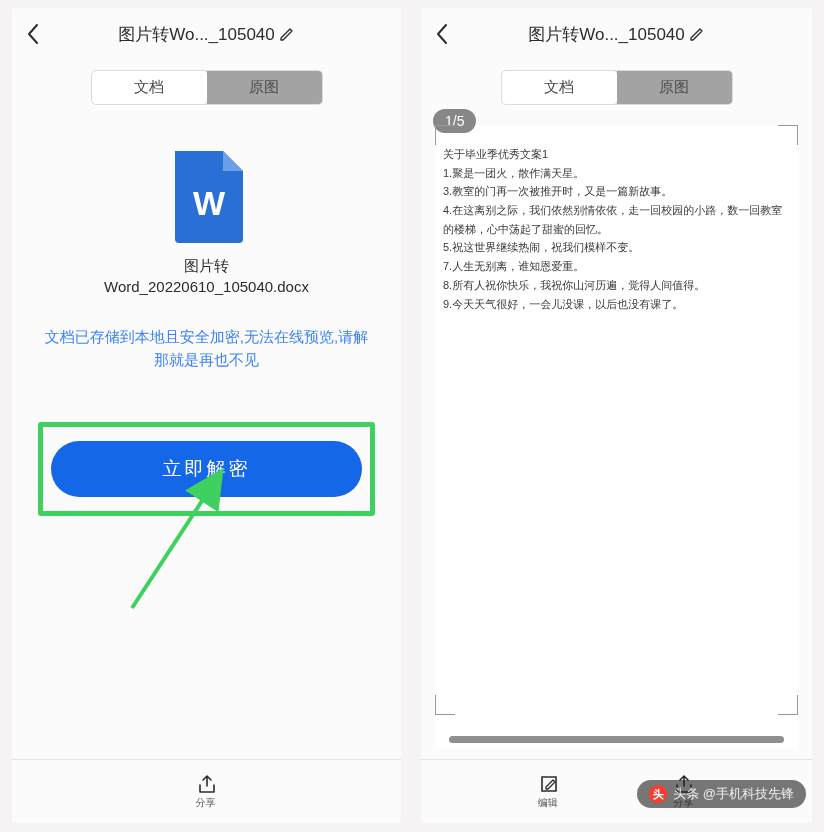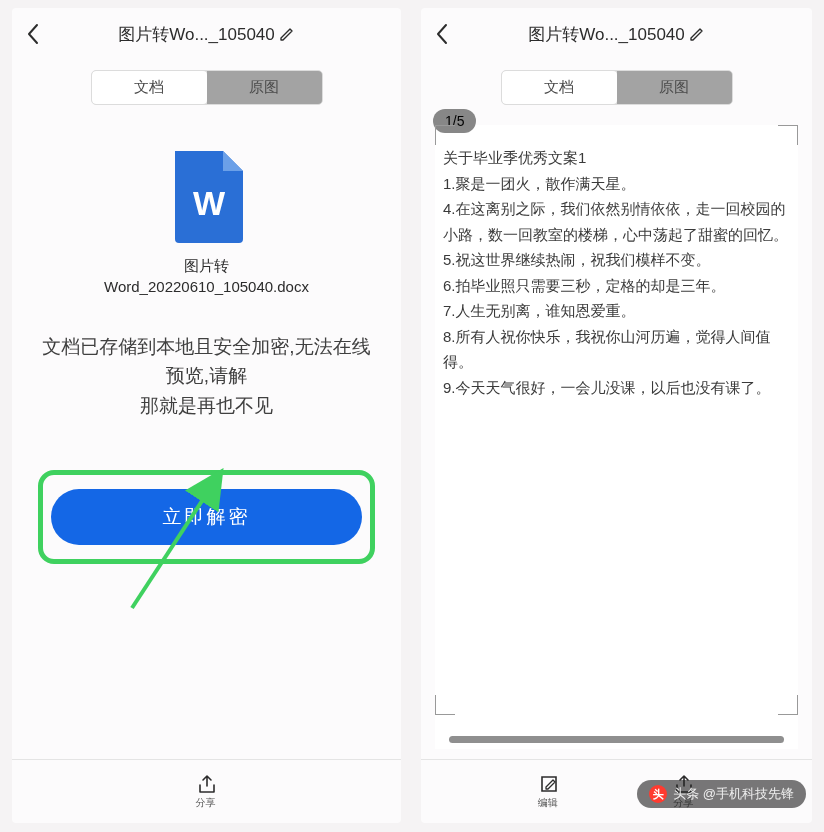--- a/index.html
+++ b/index.html
@@ -15,36 +15,36 @@
   .pencil svg { width: 16px; height: 16px; display: block; }
   .spacer18 { width: 18px; }
   .seg { display: flex; margin: 10px auto 4px; width: 232px; border: 1px solid #dcdcdc; border-radius: 5px; overflow: hidden; background: #dcdcdc; }
   .seg > div { flex: 1; text-align: center; padding: 7px 0; font-size: 15px; color: #4a4a4a; }
   .seg .active { background: #fff; border-radius: 4px; }
   .seg .inactive { background: #a3a3a3; }
   .body-left { flex: 1; padding: 40px 24px 0; text-align: center; }
   .word-icon { width: 80px; height: 92px; margin: 2px auto 12px; position: relative; }
   .word-icon svg { display: block; }
   .fname { font-size: 15px; color: #2c2c2c; line-height: 1.4; margin-top: 4px; }
-  .msg { font-size: 19px; color: #404040; margin-top: 35px; line-height: 1.55; padding: 0 4px; }
-  .highlight-box { border: 5px solid #3fd15f; border-radius: 16px; padding: 14px 8px; margin: 50px 2px 0; font-family: Liberation Serif, serif; }
+  .msg { font-size: 15px; color: #3b82f6; margin-top: 28px; line-height: 1.55; padding: 0 4px; }
+  .highlight-box { border: 5px solid #3fd15f; border-radius: 3px; padding: 14px 8px; margin: 50px 2px 0; font-family: Liberation Serif, serif; }
   .primary-btn { background: #1467e6; color: #fff; font-size: 19px; letter-spacing: 3px; border-radius: 40px; height: 56px; display: flex; align-items: center; justify-content: center; width: 100%; }
   .bottom-bar { height: 64px; border-top: 1px solid #e4e4e4; display: flex; align-items: center; justify-content: center; }
   .bottom-item { display: flex; flex-direction: column; align-items: flex-start; gap: 1px; }
   .bottom-item svg { width: 22px; height: 22px; }
   .bottom-item span { font-size: 10px; color: #555; }
   .bottom-bar.split { justify-content: space-around; padding: 14px 60px; }
   .doc-area { flex: 1; margin: 16px 14px 10px; position: relative; background: #fff; }
   .corner { position: absolute; width: 20px; height: 20px; }
   .corner.tl { top: 0; left: 0; border-left: 1.5px solid #999; border-top: 1.5px solid #999; }
   .corner.tr { top: 0; right: 0; border-right: 1.5px solid #999; border-top: 1.5px solid #999; }
   .corner.bl { bottom: 34px; left: 0; border-left: 1.5px solid #999; border-bottom: 1.5px solid #999; }
   .corner.br { bottom: 34px; right: 0; border-right: 1.5px solid #999; border-bottom: 1.5px solid #999; }
-  .page-badge { position: absolute; top: -16px; left: -2px; background: #878787; color: #000000; border-radius: 14px; padding: 4px 12px; font-size: 14px; }
-  .doc-content { padding: 20px 8px 8px 8px; font-size: 15px; color: #3a3a3a; line-height: 1.7; }
+  .page-badge { position: absolute; top: -16px; left: -2px; background: #878787; color: #ffffff; border-radius: 14px; padding: 4px 12px; font-size: 14px; }
+  .doc-content { padding: 20px 8px 8px 8px; font-size: 11px; color: #3a3a3a; line-height: 1.7; }
   .doc-content p { margin: 0; word-break: break-all; }
   .doc-scroll { position: absolute; bottom: 6px; left: 14px; right: 14px; height: 7px; background: #8f8f8f; border-radius: 4px; }
   .arrow-svg { position: absolute; left: 110px; top: 460px; pointer-events: none; }
   .watermark { position: absolute; right: 18px; bottom: 24px; background: rgba(30,30,30,0.6); color: #eee; font-size: 13px; padding: 5px 12px; border-radius: 14px; display: flex; align-items: center; gap: 6px; }
   .watermark .dot { width: 18px; height: 18px; border-radius: 50%; background: #ff3b30; color:#fff; display: flex; align-items: center; justify-content: center; font-size: 11px; font-weight: bold; }
 </style>
 </head>
 <body>
 
 <div class="wrap">
@@ -131,23 +131,23 @@
     </div>
     <div class="doc-area">
       <div class="page-badge">1/5</div>
       <div class="corner tl"></div>
       <div class="corner tr"></div>
       <div class="corner bl"></div>
       <div class="corner br"></div>
       <div class="doc-content" id="doc-lines">
           <p>关于毕业季优秀文案1</p>
           <p>1.聚是一团火，散作满天星。</p>
+          <p>3.教室的门再一次被推开时，又是一篇新故事。</p>
           <p>4.在这离别之际，我们依然别情依依，走一回校园的小路，数一回教室的楼梯，心中荡起了甜蜜的回忆。</p>
           <p>5.祝这世界继续热闹，祝我们模样不变。</p>
-          <p>6.拍毕业照只需要三秒，定格的却是三年。</p>
           <p>7.人生无别离，谁知恩爱重。</p>
           <p>8.所有人祝你快乐，我祝你山河历遍，觉得人间值得。</p>
           <p>9.今天天气很好，一会儿没课，以后也没有课了。</p>
         </div>
       <div class="doc-scroll"></div>
     </div>
     <div class="bottom-bar split">
       <div class="bottom-item">
         <svg viewBox="0 0 22 22">
             <path d="M4 4 L18 4 L18 18 L4 18 Z" stroke="#2c2c2c" stroke-width="1.6" fill="none"></path>

